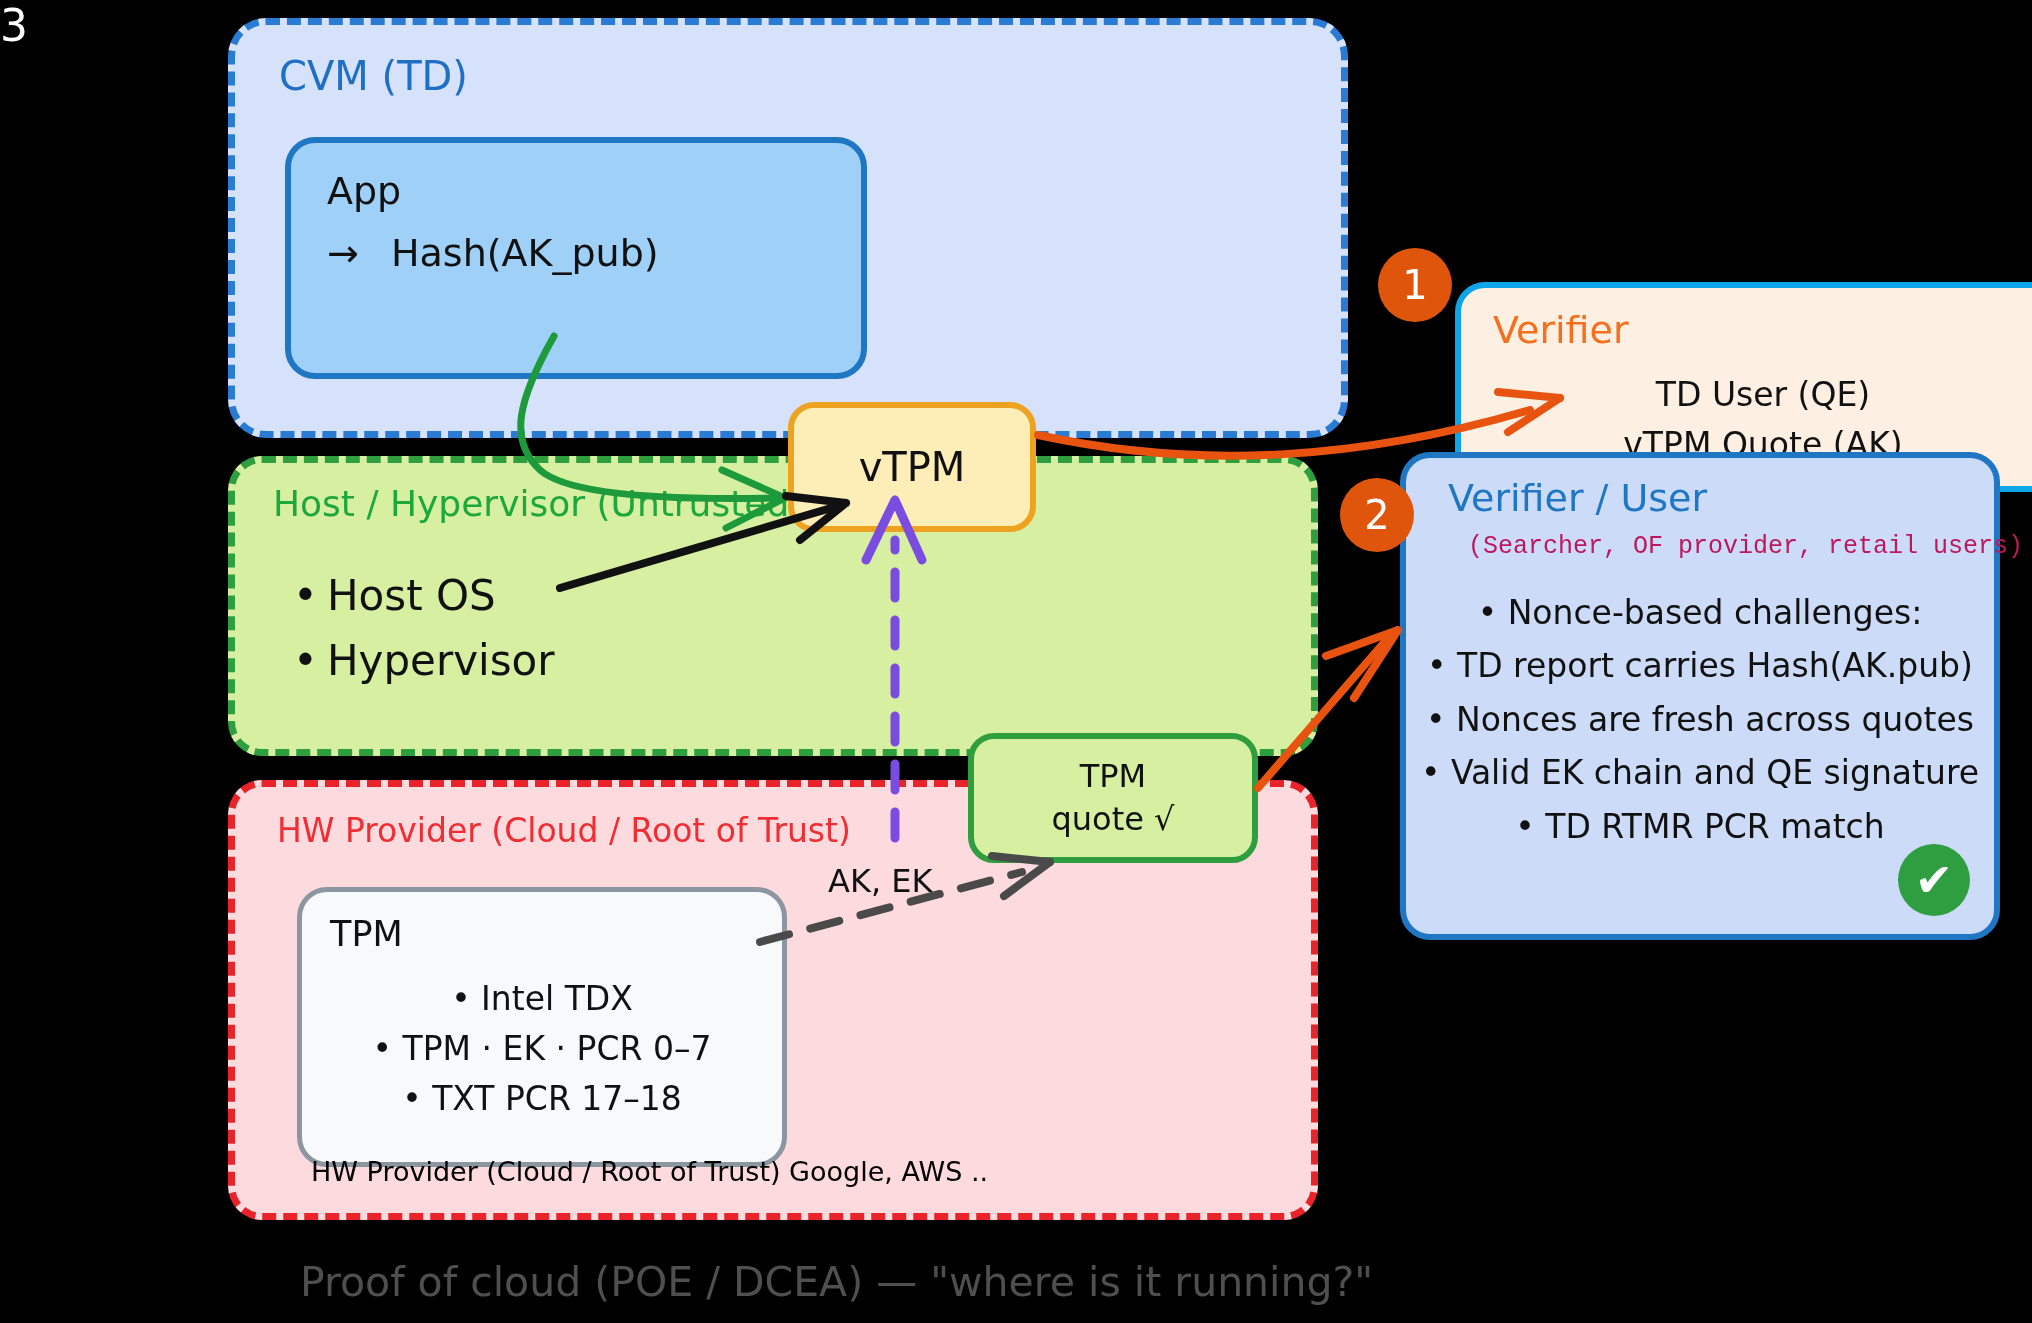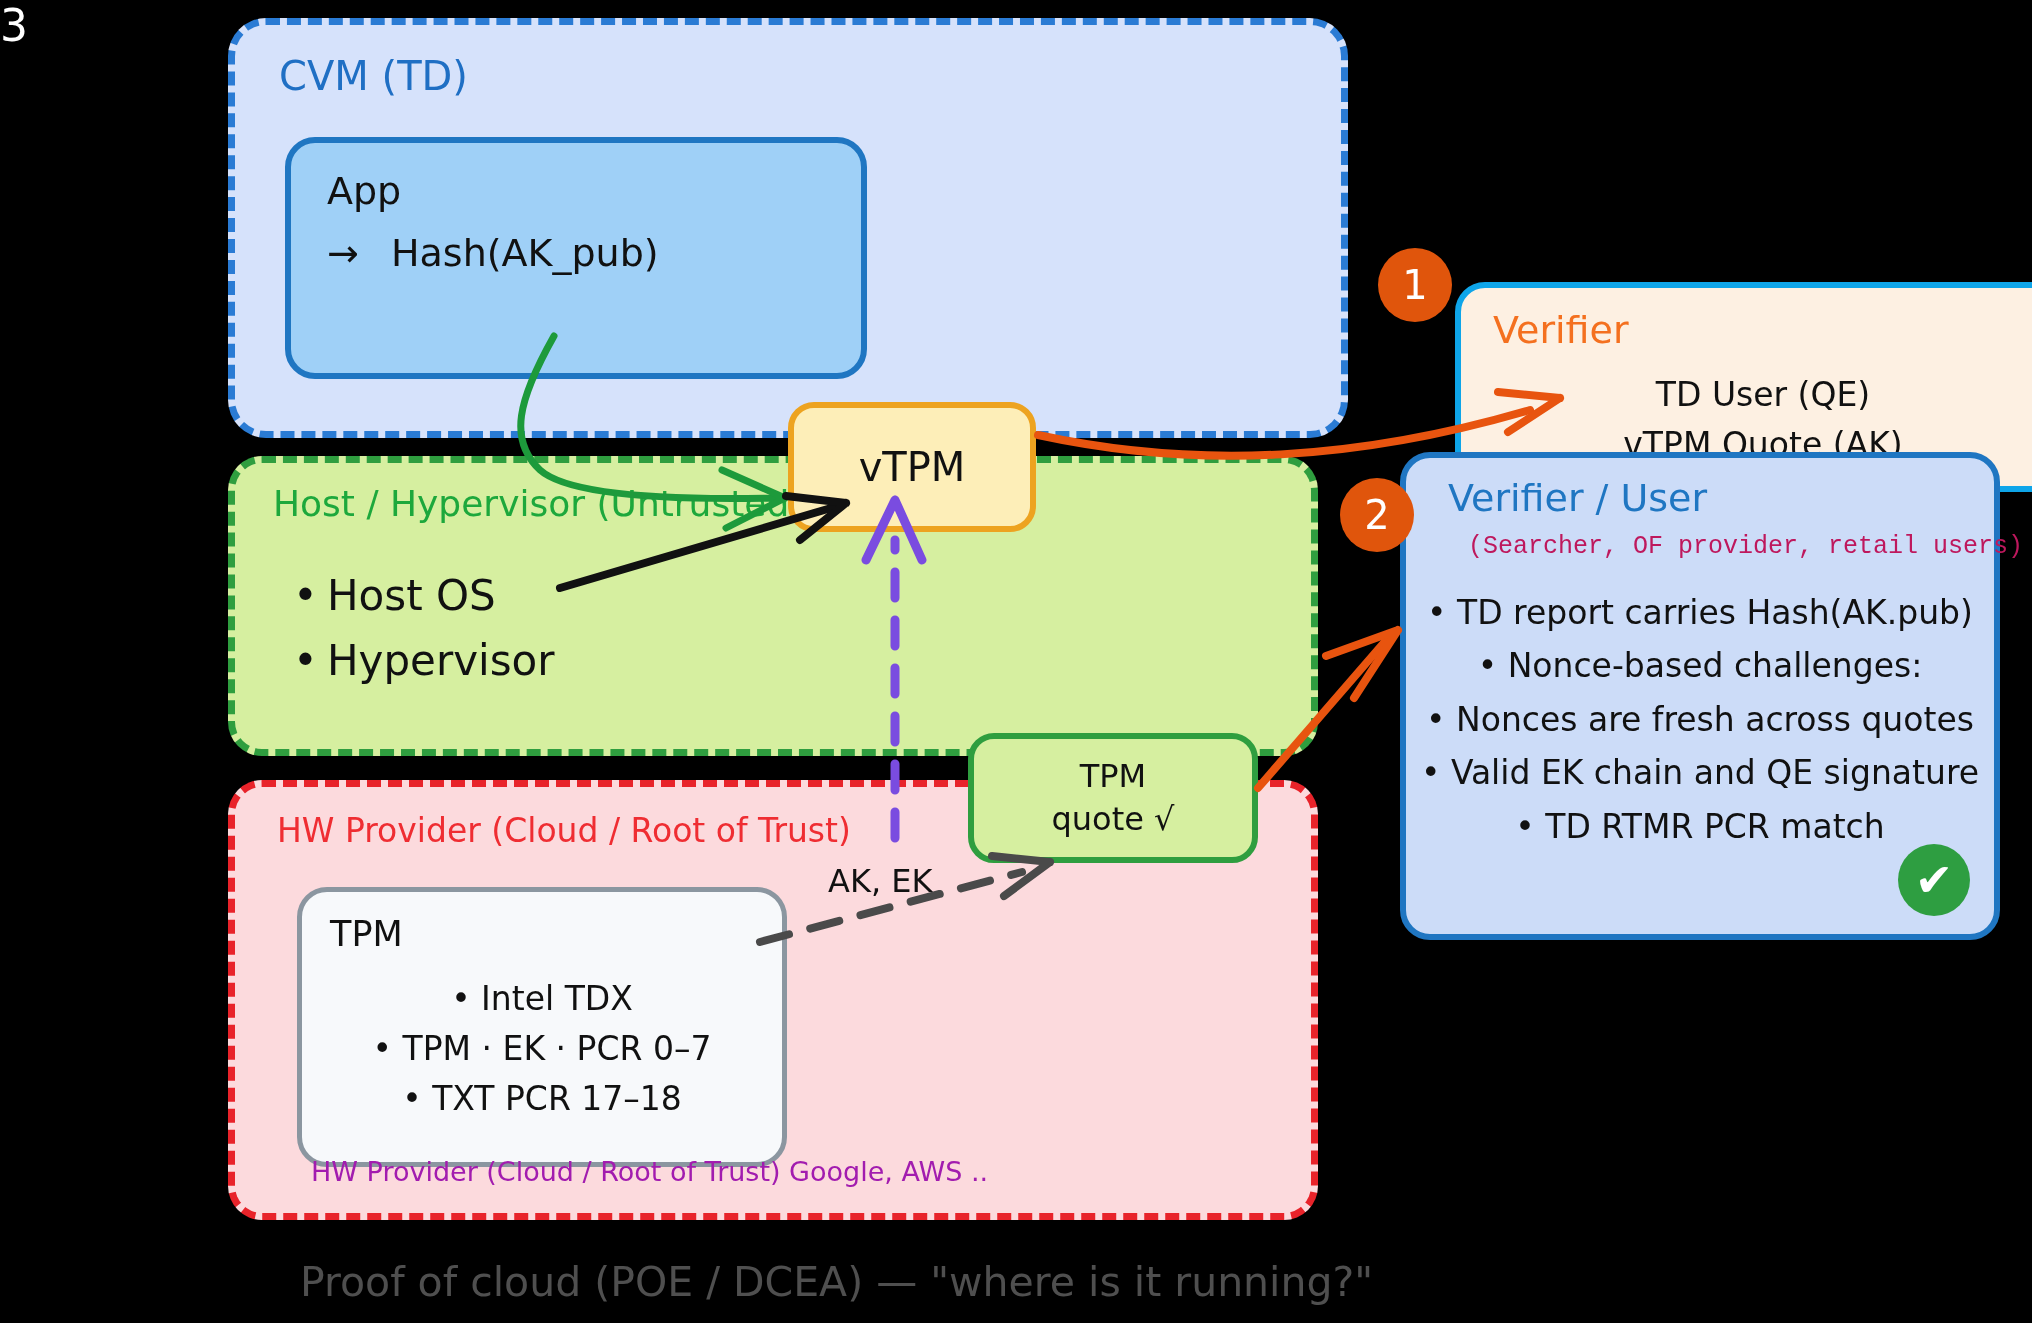--- a/index.html
+++ b/index.html
@@ -31,21 +31,21 @@
   .bul{display:inline-block;width:34px;}
 
   
   #hw{left:228px;top:780px;width:1090px;height:440px;
       background:#fcdadd;border:7px dashed #e8232a;border-radius:34px;}
   #hw-title{position:absolute;left:42px;top:24px;font-size:33px;color:#ef2d32;white-space:nowrap;}
   #tpmbox{position:absolute;left:62px;top:100px;width:480px;height:270px;
           background:#f7f9fb;border:5px solid #8b96a0;border-radius:30px;}
   #tpm-title{position:absolute;left:28px;top:22px;font-size:35px;color:#111;}
   #tpm-list{position:absolute;left:0;top:82px;width:100%;font-size:33px;color:#111;line-height:1.52;text-align:center;}
-  #hw-foot{position:absolute;left:76px;bottom:26px;font-size:27px;color:#a21caf;white-space:nowrap;}
+  #hw-foot{position:absolute;left:76px;bottom:26px;font-size:27px;color:#000000;white-space:nowrap;}
 
   
   #vtpm{left:788px;top:363px;width:248px;height:130px;
         background:#fdeeb8;border:6px solid #eda320;border-radius:26px;margin-top:39px;}
   #vtpm-label{position:absolute;inset:0;display:flex;align-items:center;justify-content:center;
               font-size:40px;color:#111;}
 
   
   #tpmquote{left:968px;top:733px;width:290px;height:130px;
             background:#d6efa0;border:6px solid #2f9e3f;border-radius:26px;}
@@ -140,22 +140,22 @@
     <div id="ver-lines">
       <div>TD User (QE)</div>
       <div>vTPM Quote (AK)</div>
     </div>
   </div>
 
   <div class="box" id="veruser">
     <div id="vu-title">Verifier / User</div>
     <div id="vu-sub">(Searcher, OF provider, retail users)</div>
     <div id="vu-list">
+      <div>• Nonce-based challenges:</div>
       <div>• TD report carries Hash(AK.pub)</div>
-      <div>• Nonce-based challenges:</div>
       <div>• Nonces are fresh across quotes</div>
       <div>• Valid EK chain and QE signature</div>
       <div>• TD RTMR PCR match</div>
     </div>
     <div id="checkbadge">✔</div>
   </div>
 
   <div class="step" id="step1">1</div>
   <div class="step" id="step2">2</div>
   <div id="step3">3</div>

